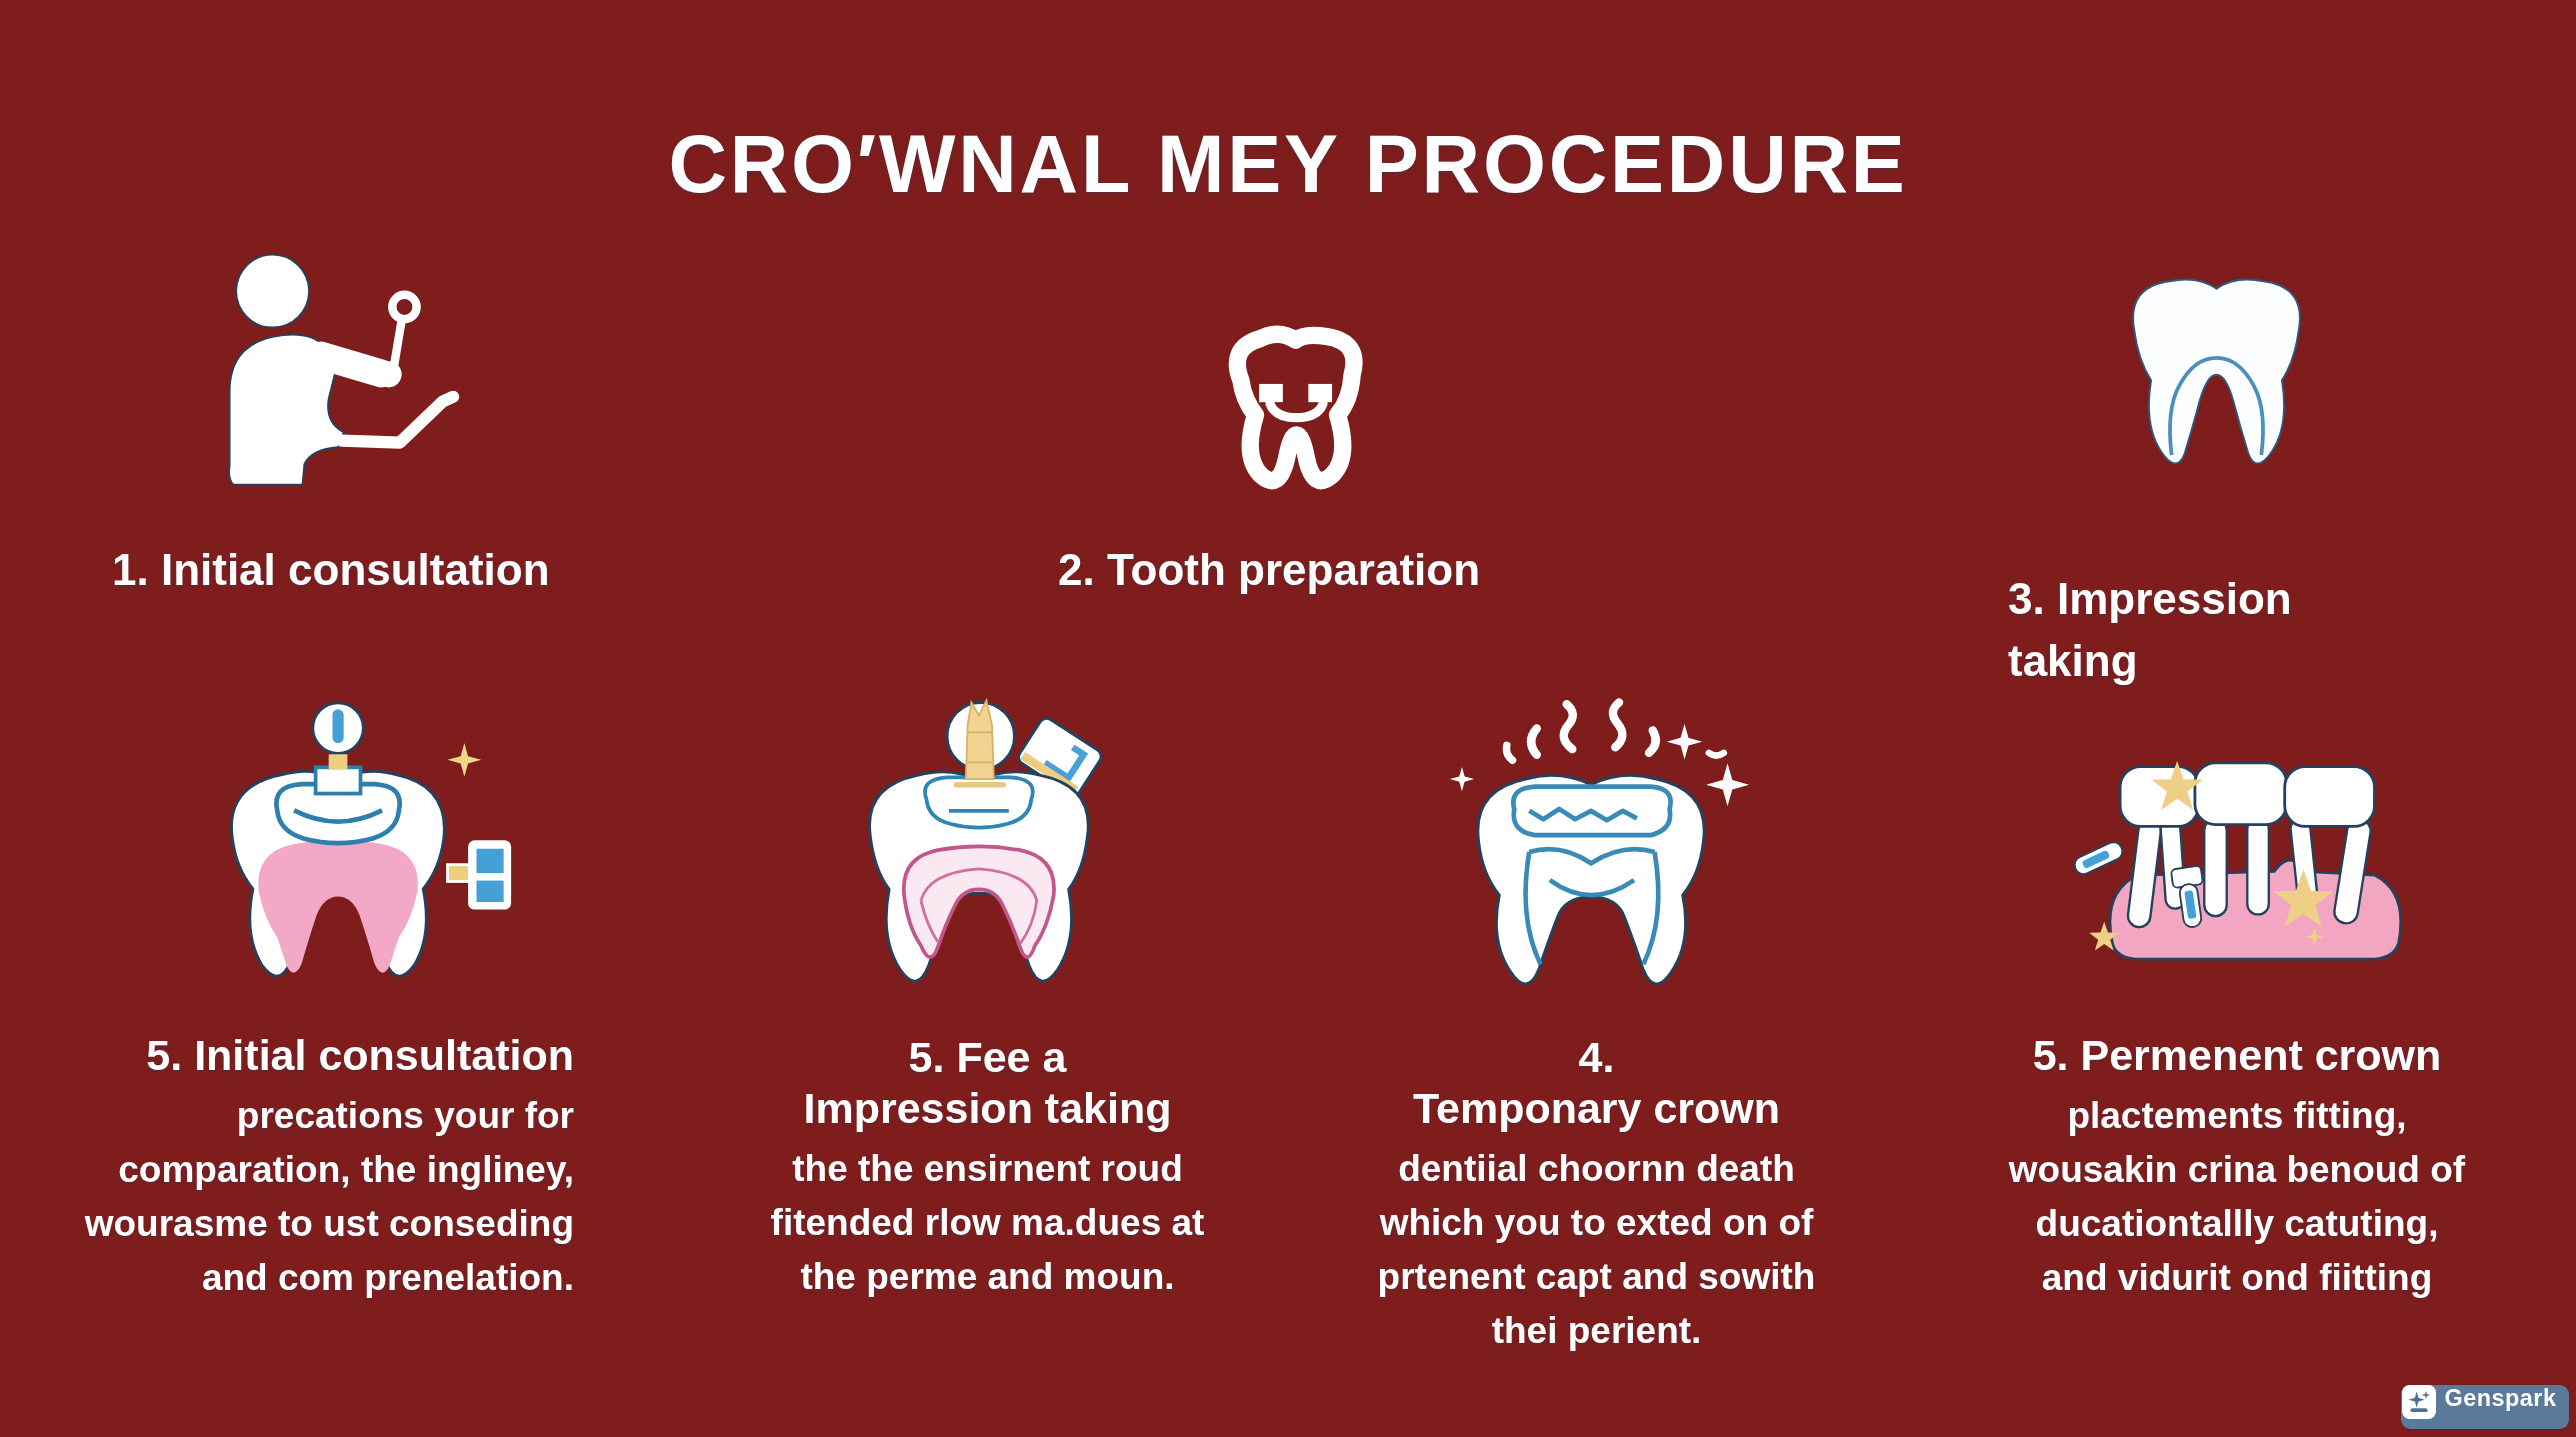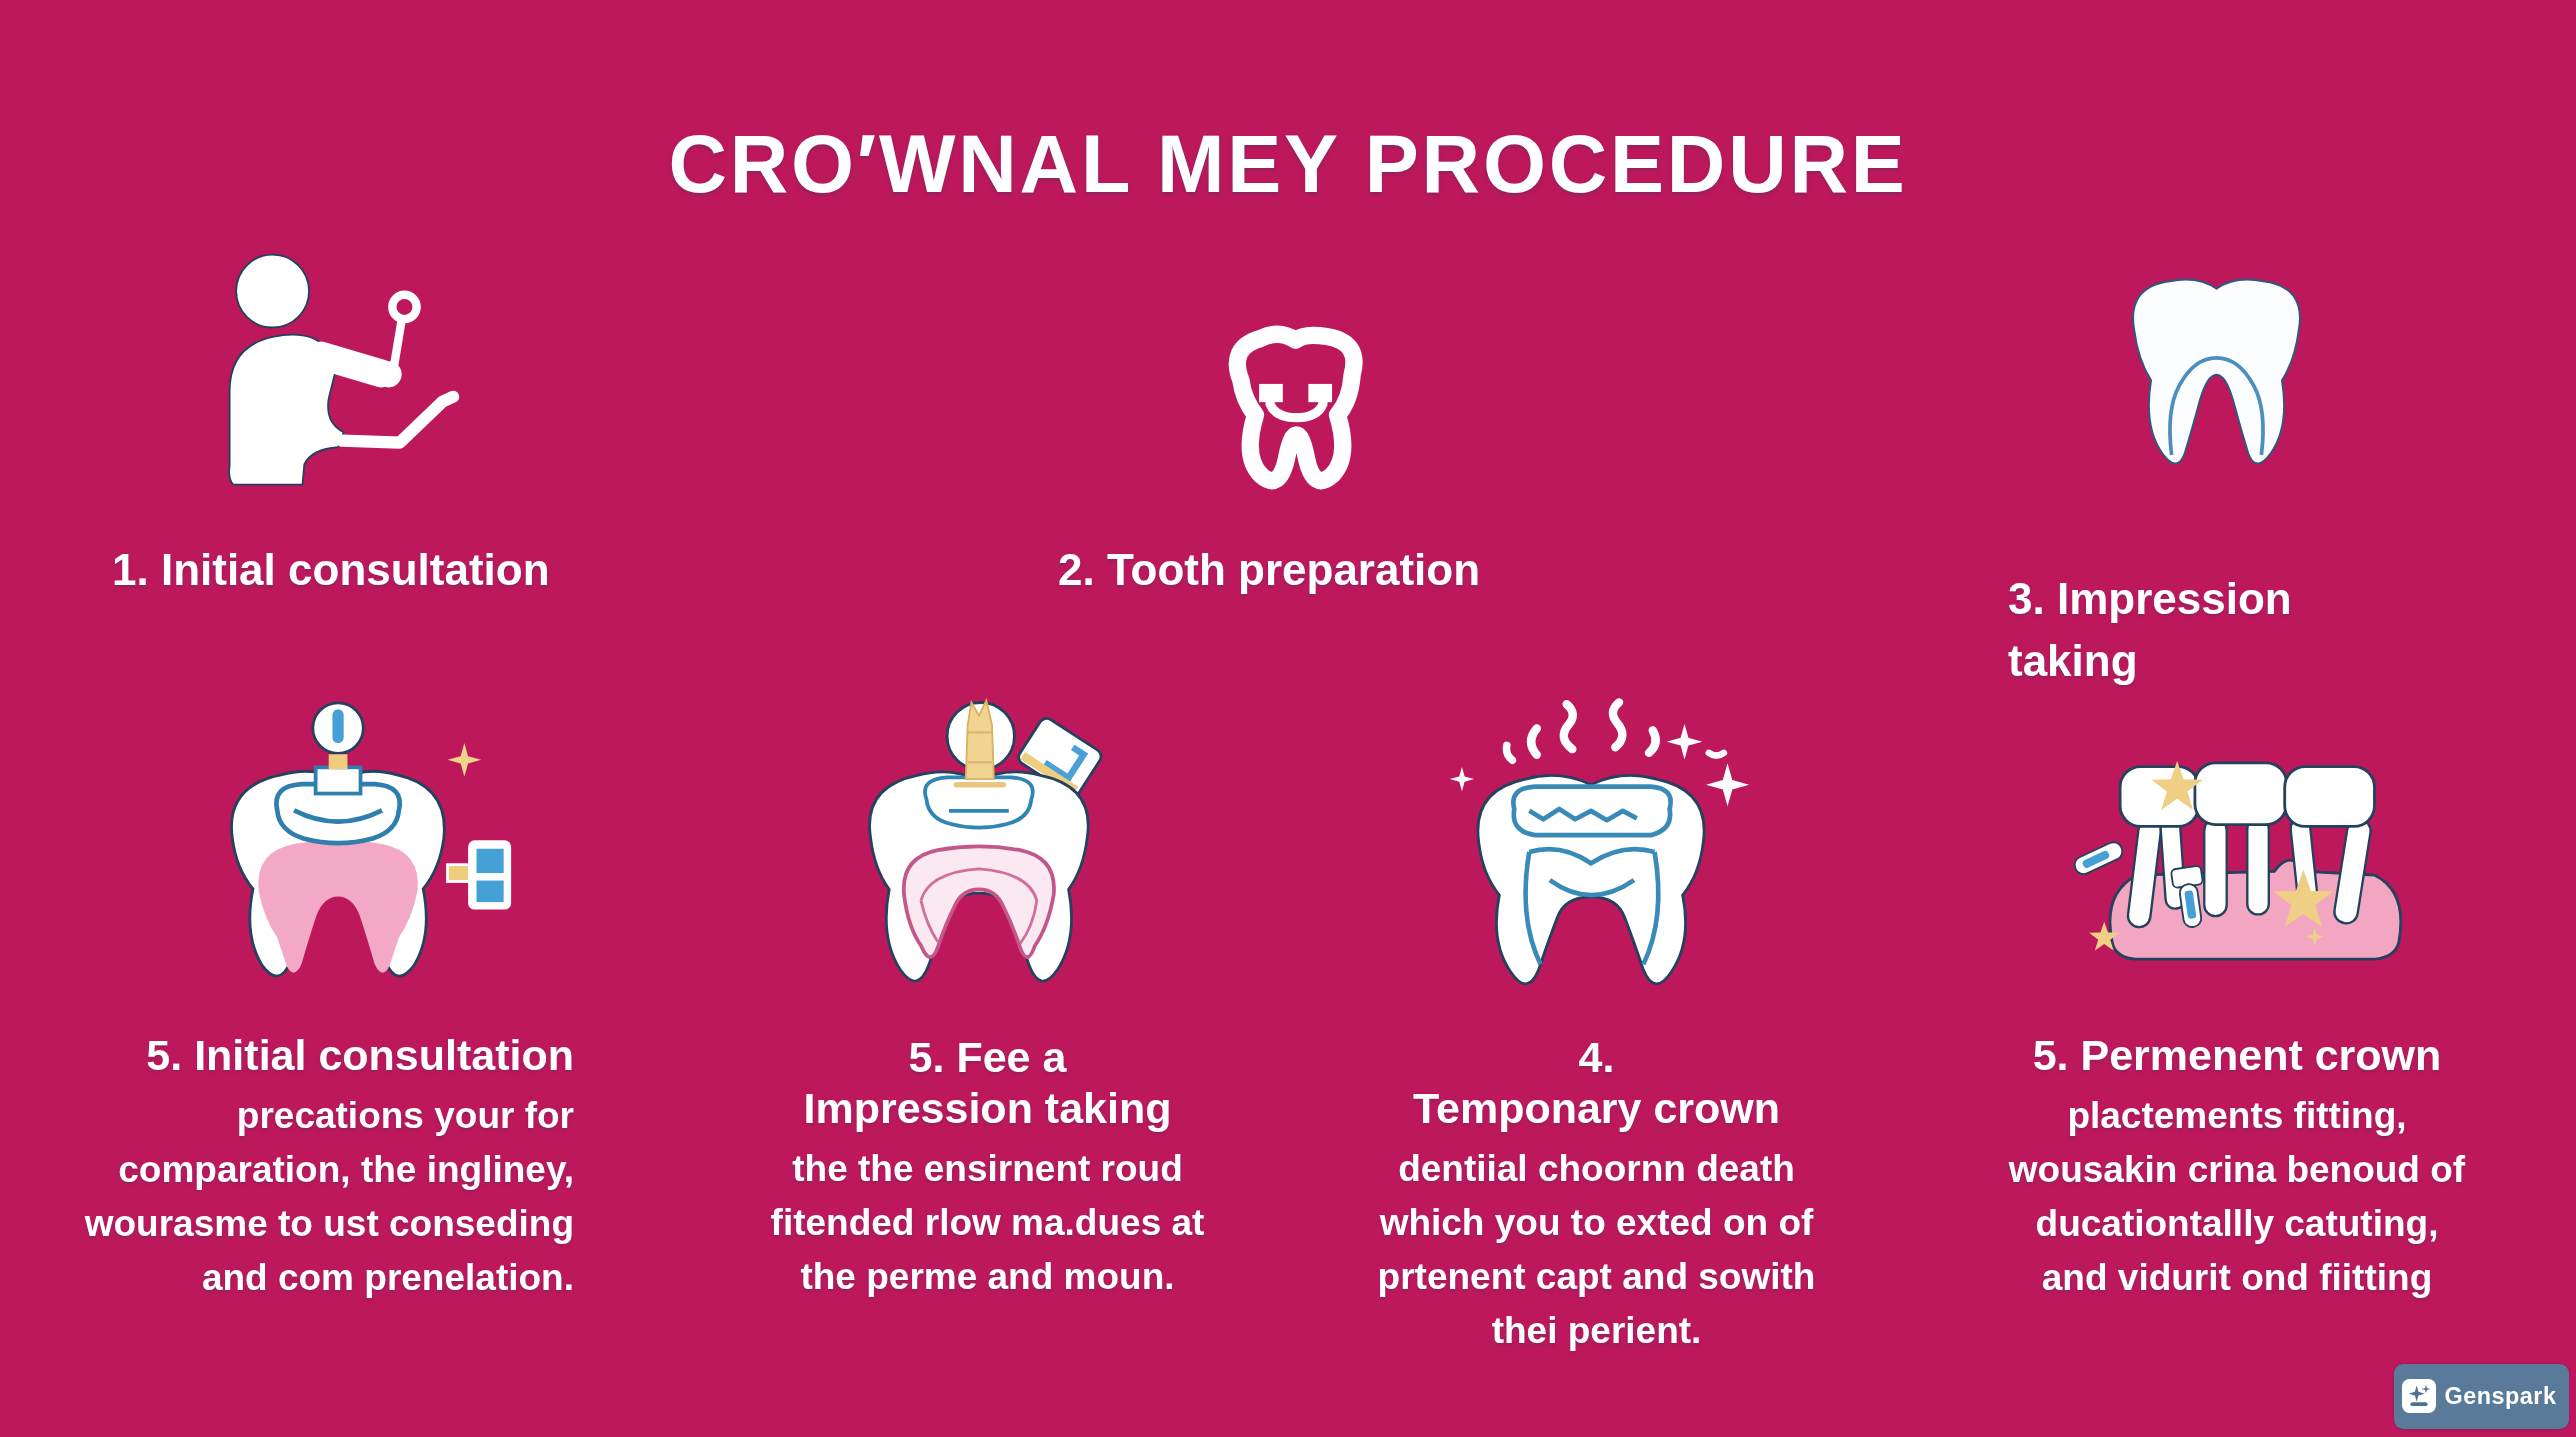--- a/index.html
+++ b/index.html
@@ -1,18 +1,18 @@
 <!DOCTYPE html>
 <html style="font-size:15px"><head>
 <meta charset="utf-8">
 <style>
   html,body{margin:0;padding:0;background:#444;}
   .canvas{
     position:relative;width:2576px;height:1438px;overflow:hidden;
-    background:#be185d;
+    background:#7f1d1d;
     font-family:"Liberation Sans",sans-serif;color:#ffffff;
   }
   .title{
     position:absolute;top:118px;left:0;width:100%;text-align:center;
     font-size:81px;font-weight:700;letter-spacing:2.8px;color:#fdfeff;
     text-shadow:0 1.9px 3.7px rgba(35,60,90,.35);
     white-space:nowrap;
   }
   .step-label{
     position:absolute;text-align:left;font-weight:700;font-size:44px;
@@ -23,23 +23,23 @@
   .lbl3{left:2008px;top:568px;width:393px;}
   .block{position:absolute;text-align:center;text-shadow:0 1.9px 2.8px rgba(35,60,90,.3);}
   .block .bh{font-size:43px;font-weight:700;line-height:51px;white-space:pre-line;margin:0 0 7.5px 0;}
   .block .bl{font-size:37px;font-weight:600;line-height:54px;}
   .blk1{left:50px;top:1030px;width:524px;text-align:right;}
   .blk2{left:744px;top:1032px;width:487px;}
   .blk3{left:1353px;top:1032px;width:487px;}
   .blk4{left:1975px;top:1030px;width:524px;}
   .icon-abs{position:absolute;}
   .watermark{
-    position:absolute;right:7.5px;bottom:9.4px;height:65px;
-    display:flex;align-items:center;gap:8.4px;
-    background:#597b99;border-radius:9.4px;padding:0 12px 0 8px;
+    position:absolute;right:7.5px;bottom:9.4px;height:44px;
+    display:flex;align-items:flex-start;gap:8.4px;
+    background:#597b99;border-radius:9.4px;padding:0 12px 0 1px;
     box-shadow:0 0.9px 2.8px rgba(20,40,60,.25);
   }
   .wm-ic{width:34px;height:34px;background:#fff;border-radius:7.5px;display:flex;align-items:center;justify-content:center;}
   .wm-tx{font-size:23.4px;font-weight:600;color:#fff;letter-spacing:0.5px;}
 </style>
 </head>
 <body>
 
 <div class="canvas">
 

